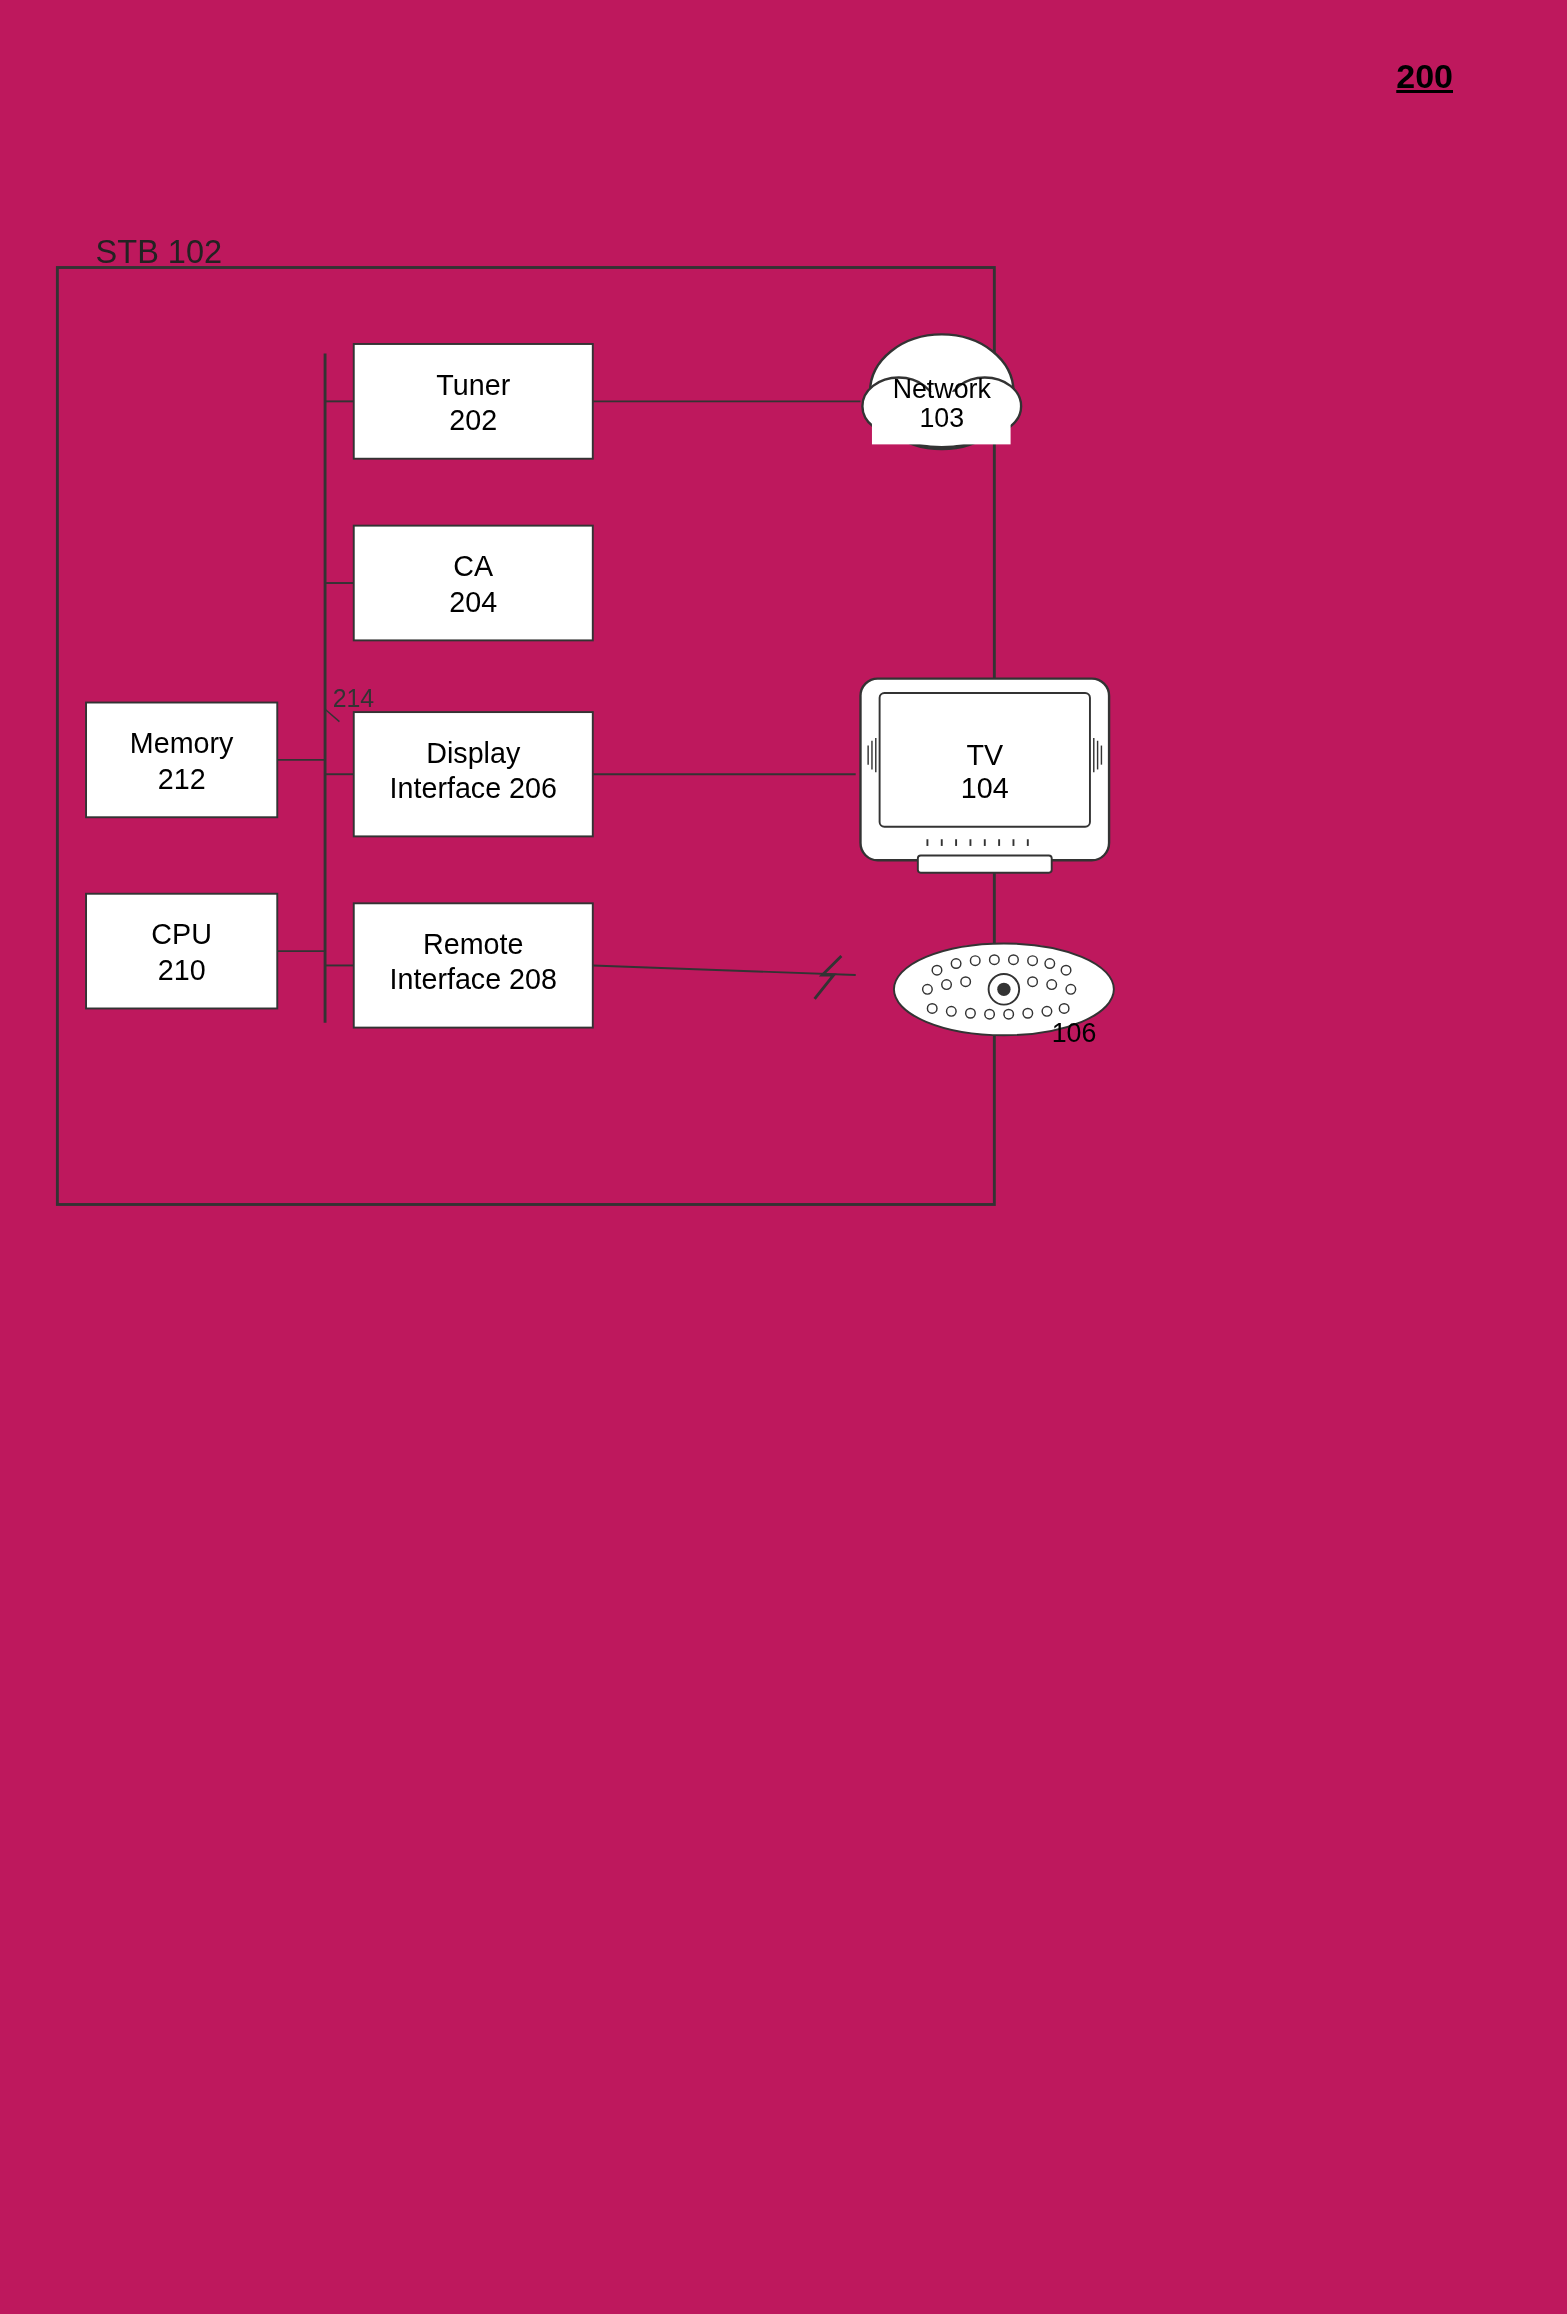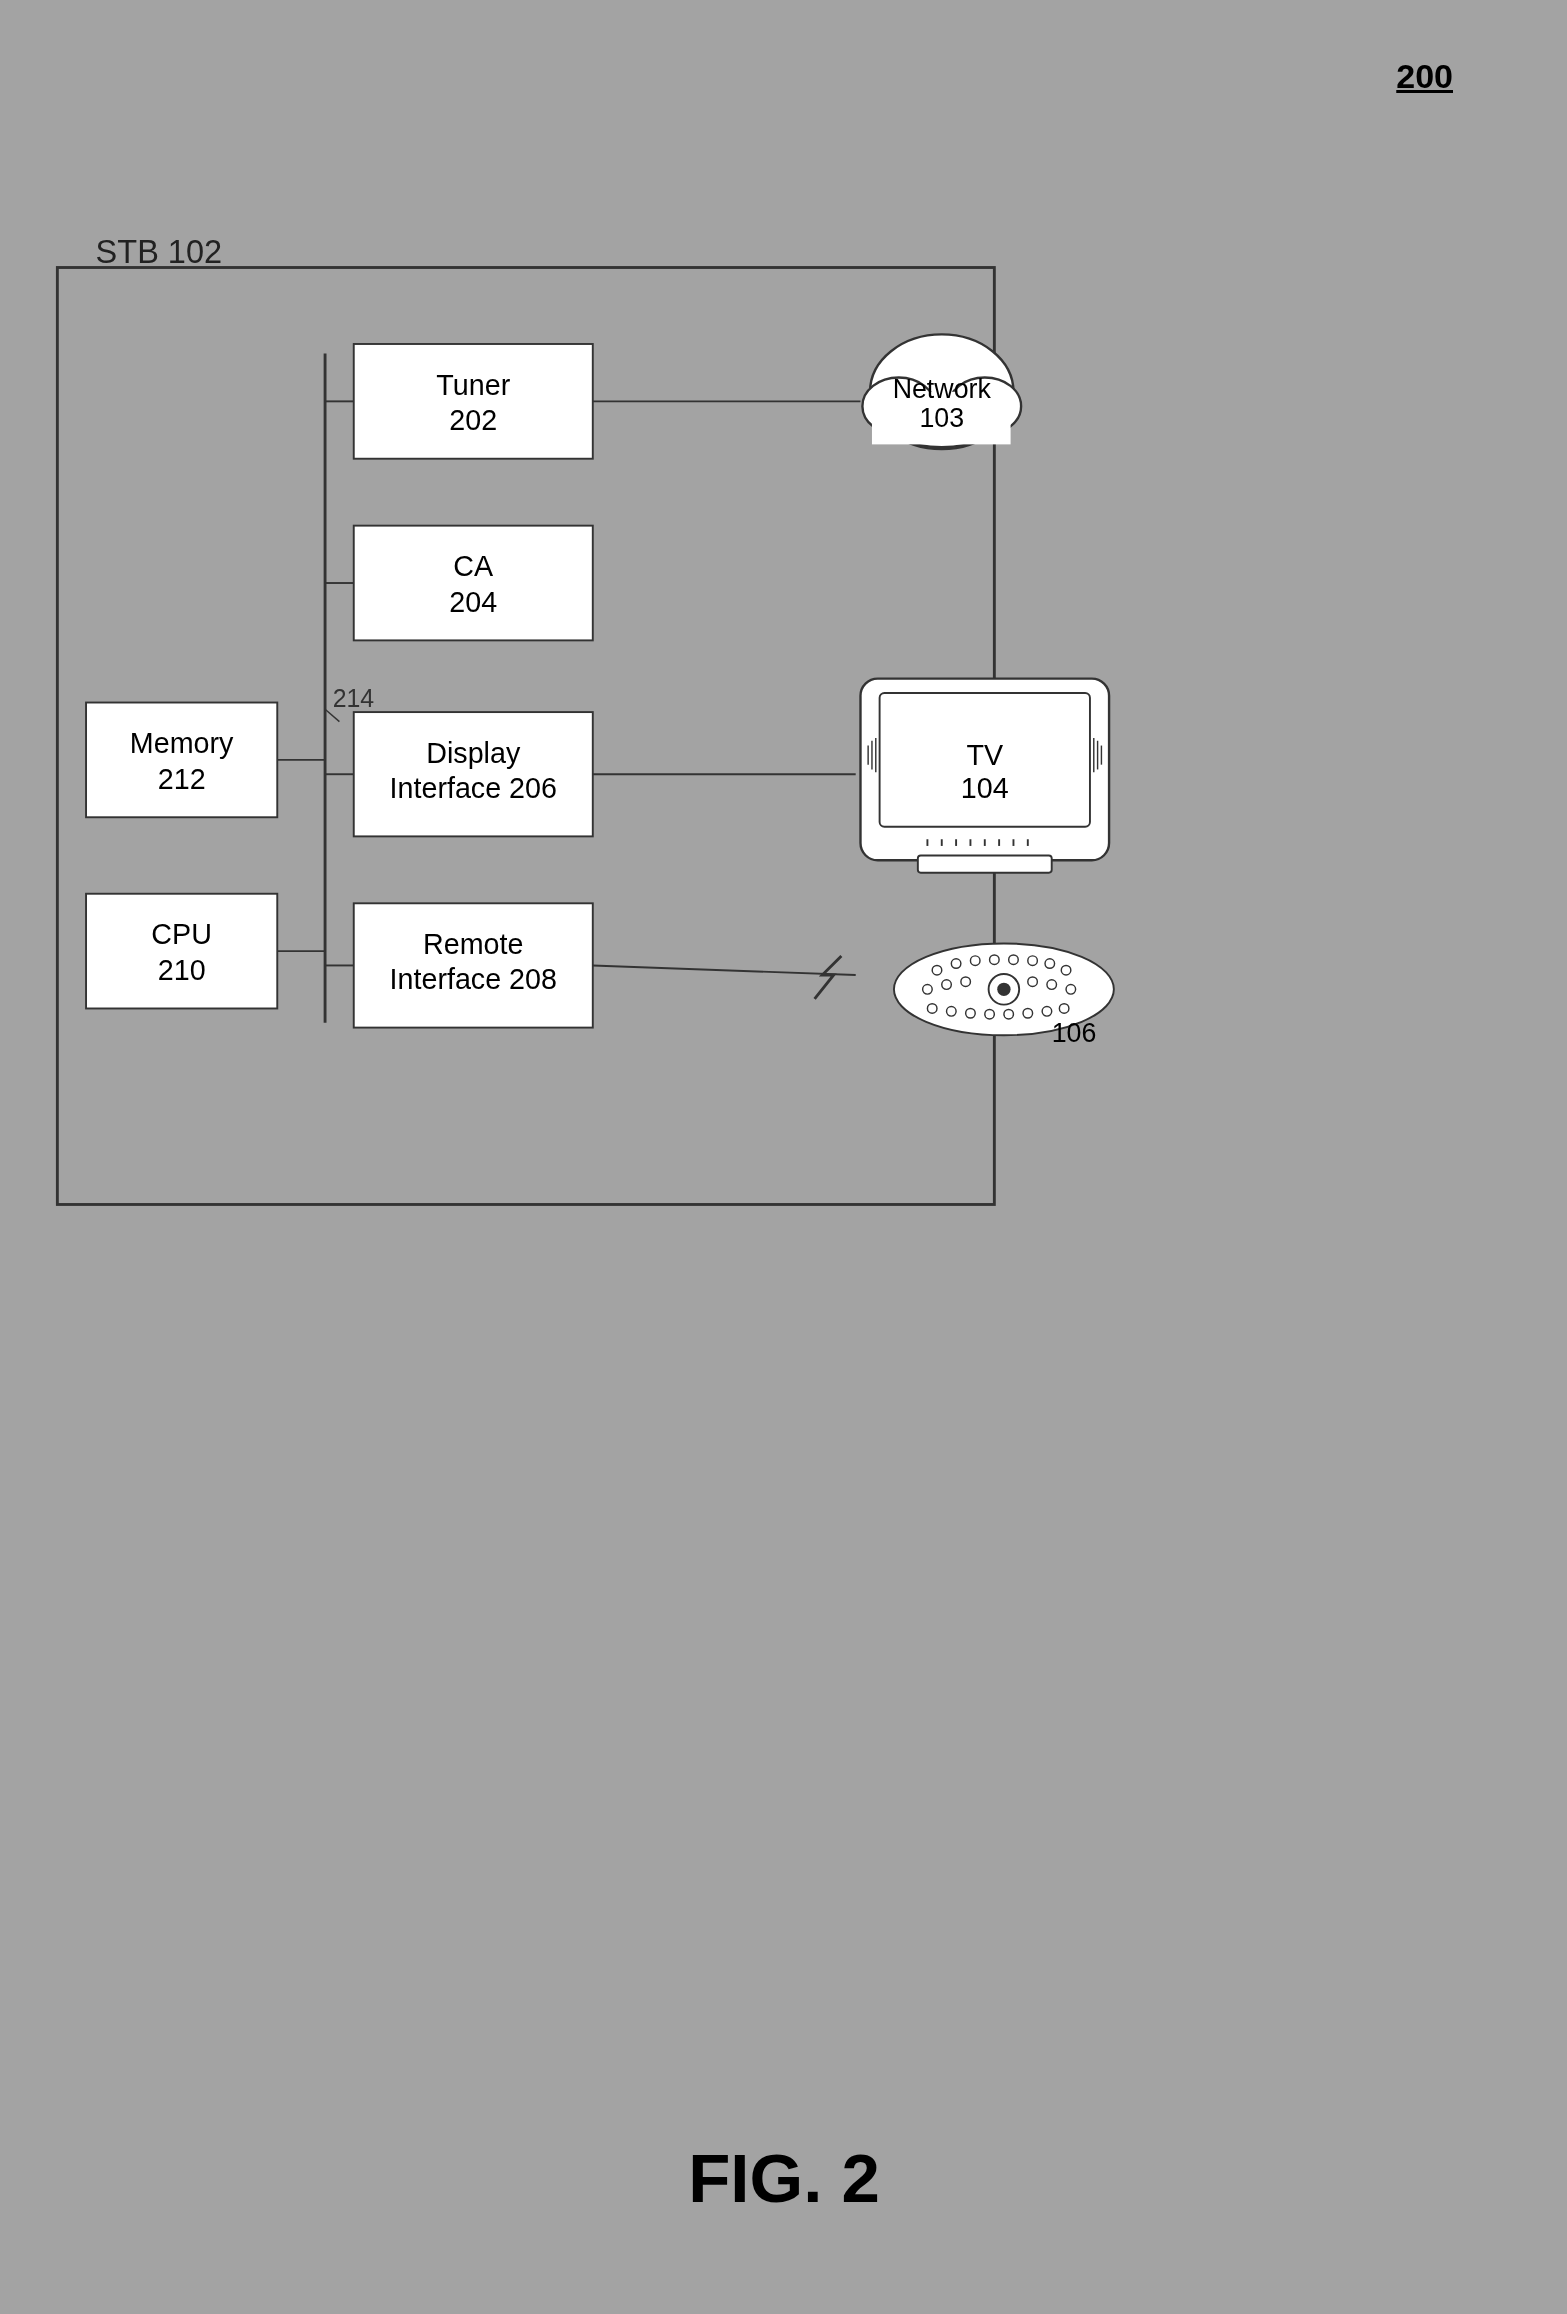--- a/index.html
+++ b/index.html
@@ -9,21 +9,21 @@
       height: 2314px;
       font-family: Arial, sans-serif;
       position: relative;
       overflow: hidden;
     }
 
     .page-container {
       width: 1568px;
       height: 2314px;
       position: relative;
-      background: #a3a3a3;
+      background: #be185d;
     }
 
     
     .fig-number-top {
       position: absolute;
       top: 57px;
       right: 115px;
       font-size: 34px;
       font-weight: bold;
       text-decoration: underline;
@@ -176,16 +176,15 @@
     </g>
 
     <text x="1100" y="890" font-size="28" font-family="Arial" fill="#000">106</text>
 
     <line x1="620" y1="810" x2="895" y2="820" stroke="#333" stroke-width="2"></line>
 
     <polyline points="880,800 860,820 872,820 852,845" fill="none" stroke="#333" stroke-width="3"></polyline>
 
   </svg>
 
-  <div class="fig-caption">FIG. 2</div>
 
 </div>
 
 
 </body></html>

